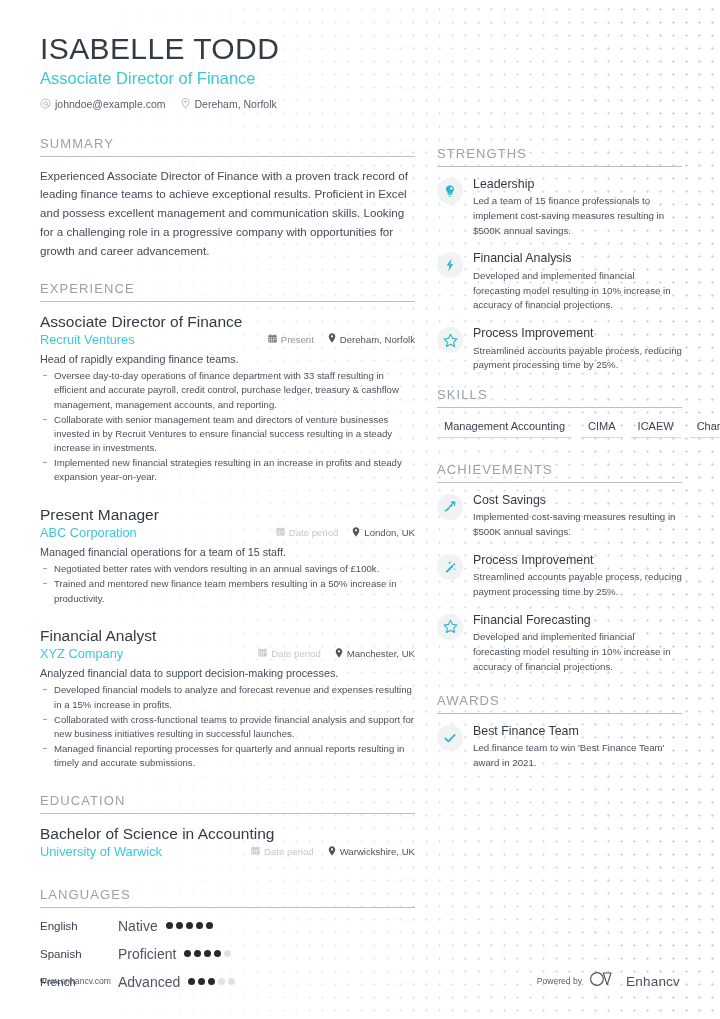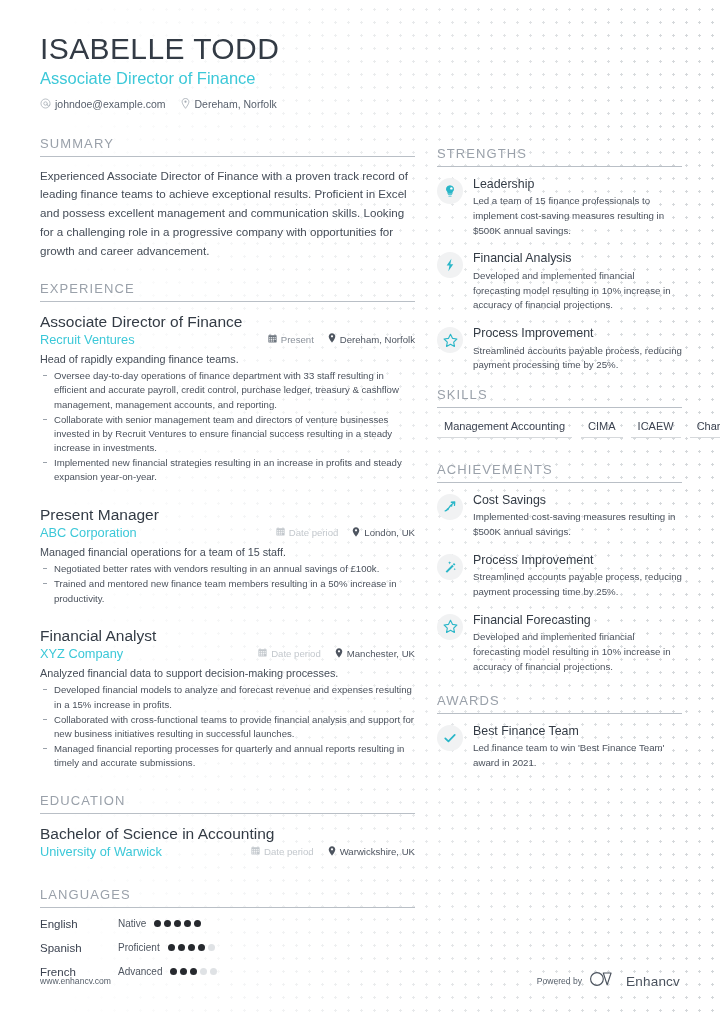--- a/index.html
+++ b/index.html
@@ -160,21 +160,21 @@
     width: 190px;
     margin-bottom: 12px;
   }
   .lang-name {
     font-size: 11.5px;
     color: #3b4250;
     width: 78px;
     flex: none;
   }
   .lang-level {
-    font-size: 10px;
+    font-size: 14px;
     color: #4e5560;
     margin-right: 8px;
   }
   .dots-row { display: flex; gap: 3px; align-items: center; }
   .lvl-dot { width: 7px; height: 7px; border-radius: 50%; background: #dfe2e5; }
   .lvl-dot.on { background: #26292e; }
 
   
   .entry {
     display: flex;

